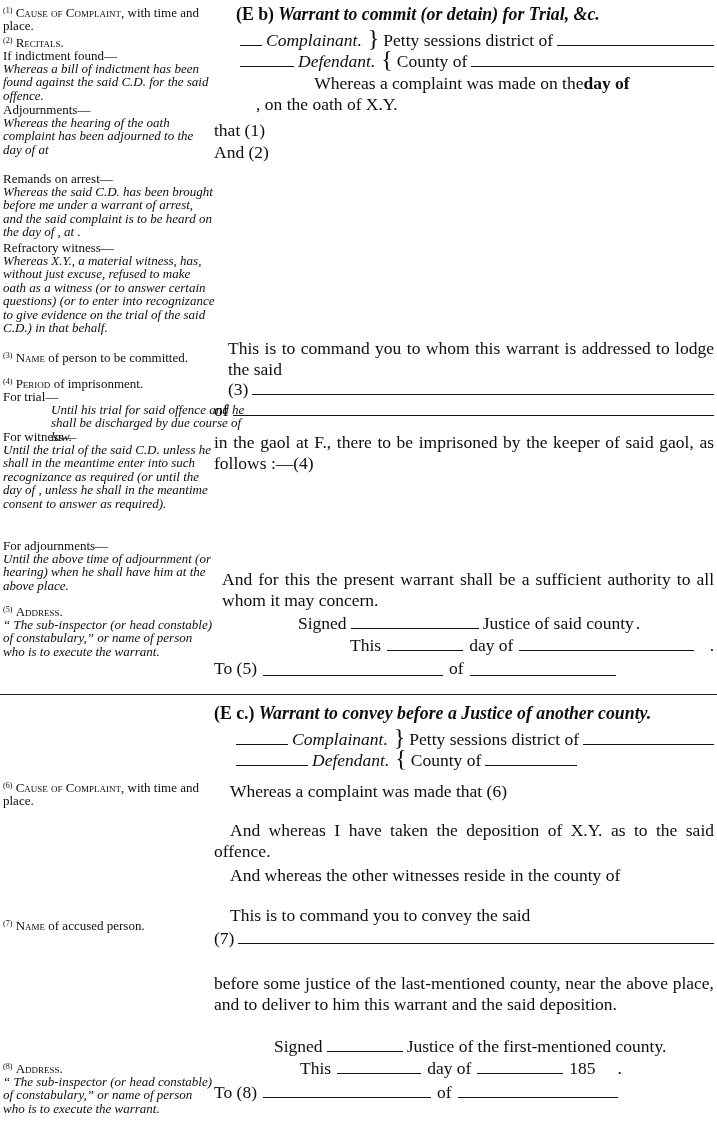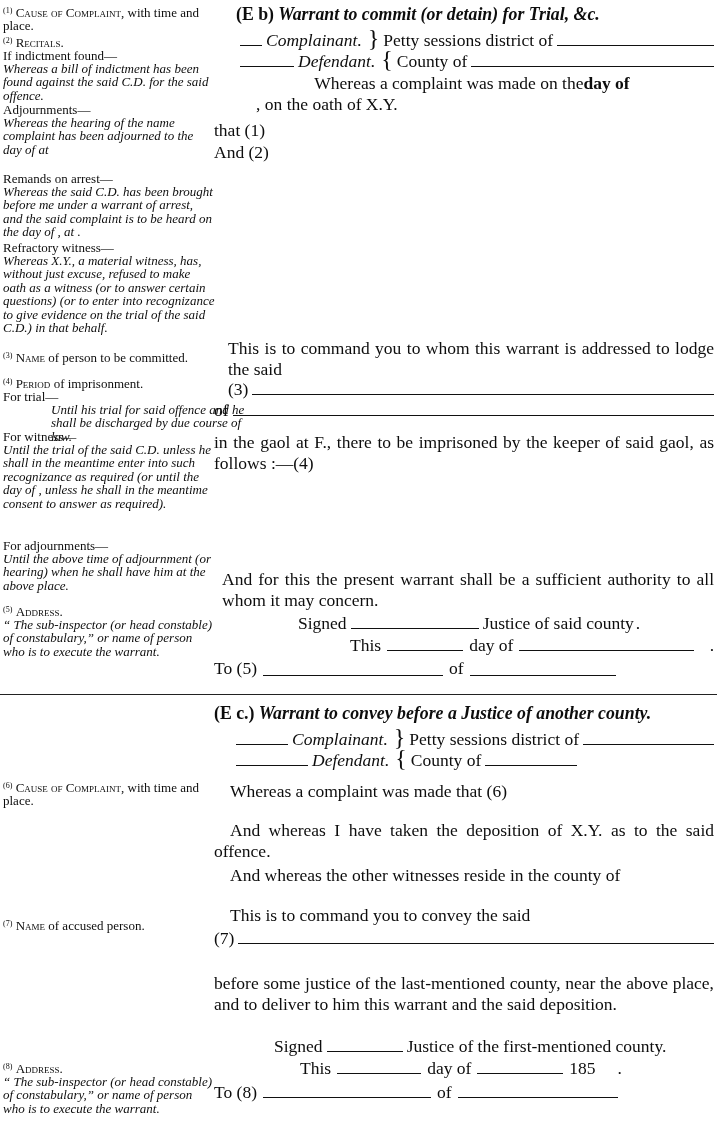--- a/index.html
+++ b/index.html
@@ -181,21 +181,21 @@
   <div class="note-col" style="top:49px;">
     <p>If indictment found—</p>
   </div>
   <div class="note-col note-ital" style="top:62px;">
     <p>Whereas a bill of indictment has been found against the said C.D. for the said offence.</p>
   </div>
   <div class="note-col" style="top:103px;">
     <p>Adjournments—</p>
   </div>
   <div class="note-col note-ital" style="top:116px;">
-    <p>Whereas the hearing of the name complaint has been adjourned to the          day of             at</p>
+    <p>Whereas the hearing of the oath complaint has been adjourned to the          day of             at</p>
   </div>
   <div class="note-col" style="top:172px;">
     <p>Remands on arrest—</p>
   </div>
   <div class="note-col note-ital" style="top:185px;">
     <p>Whereas the said C.D. has been brought before me under a warrant of arrest, and the said complaint is to be heard on the          day of            , at          .</p>
   </div>
   <div class="note-col" style="top:241px;">
     <p>Refractory witness—</p>
   </div>

